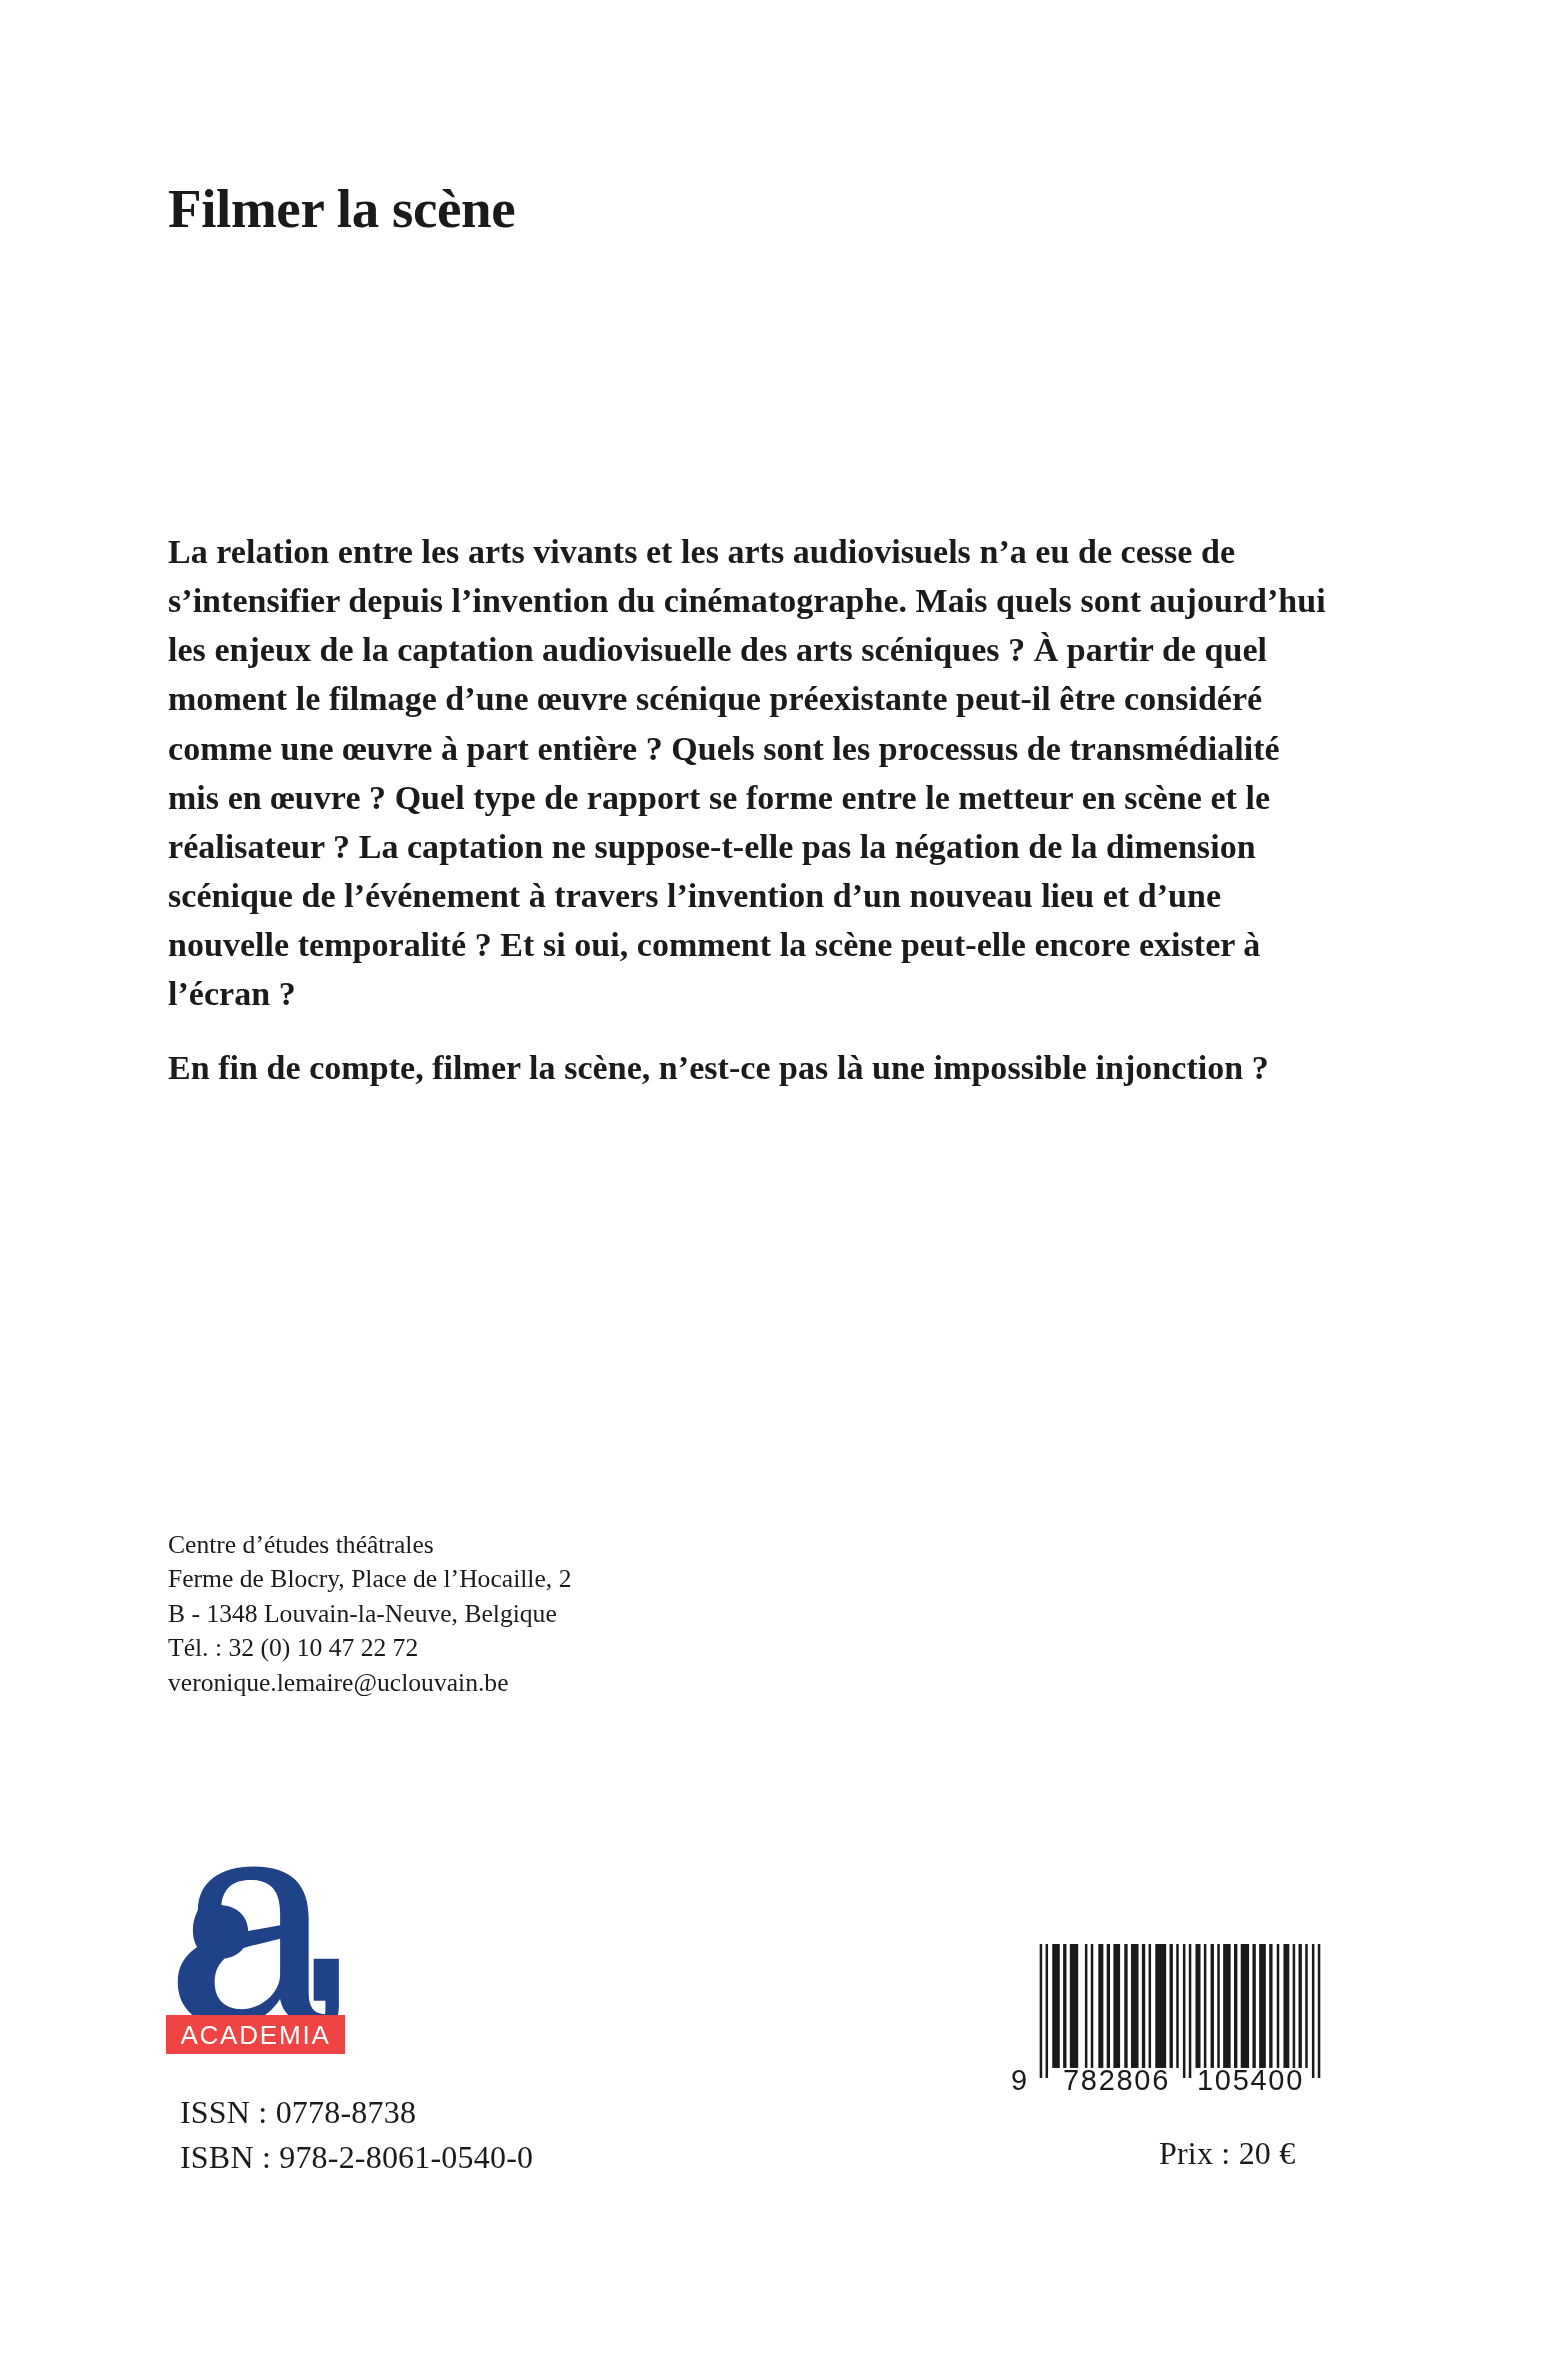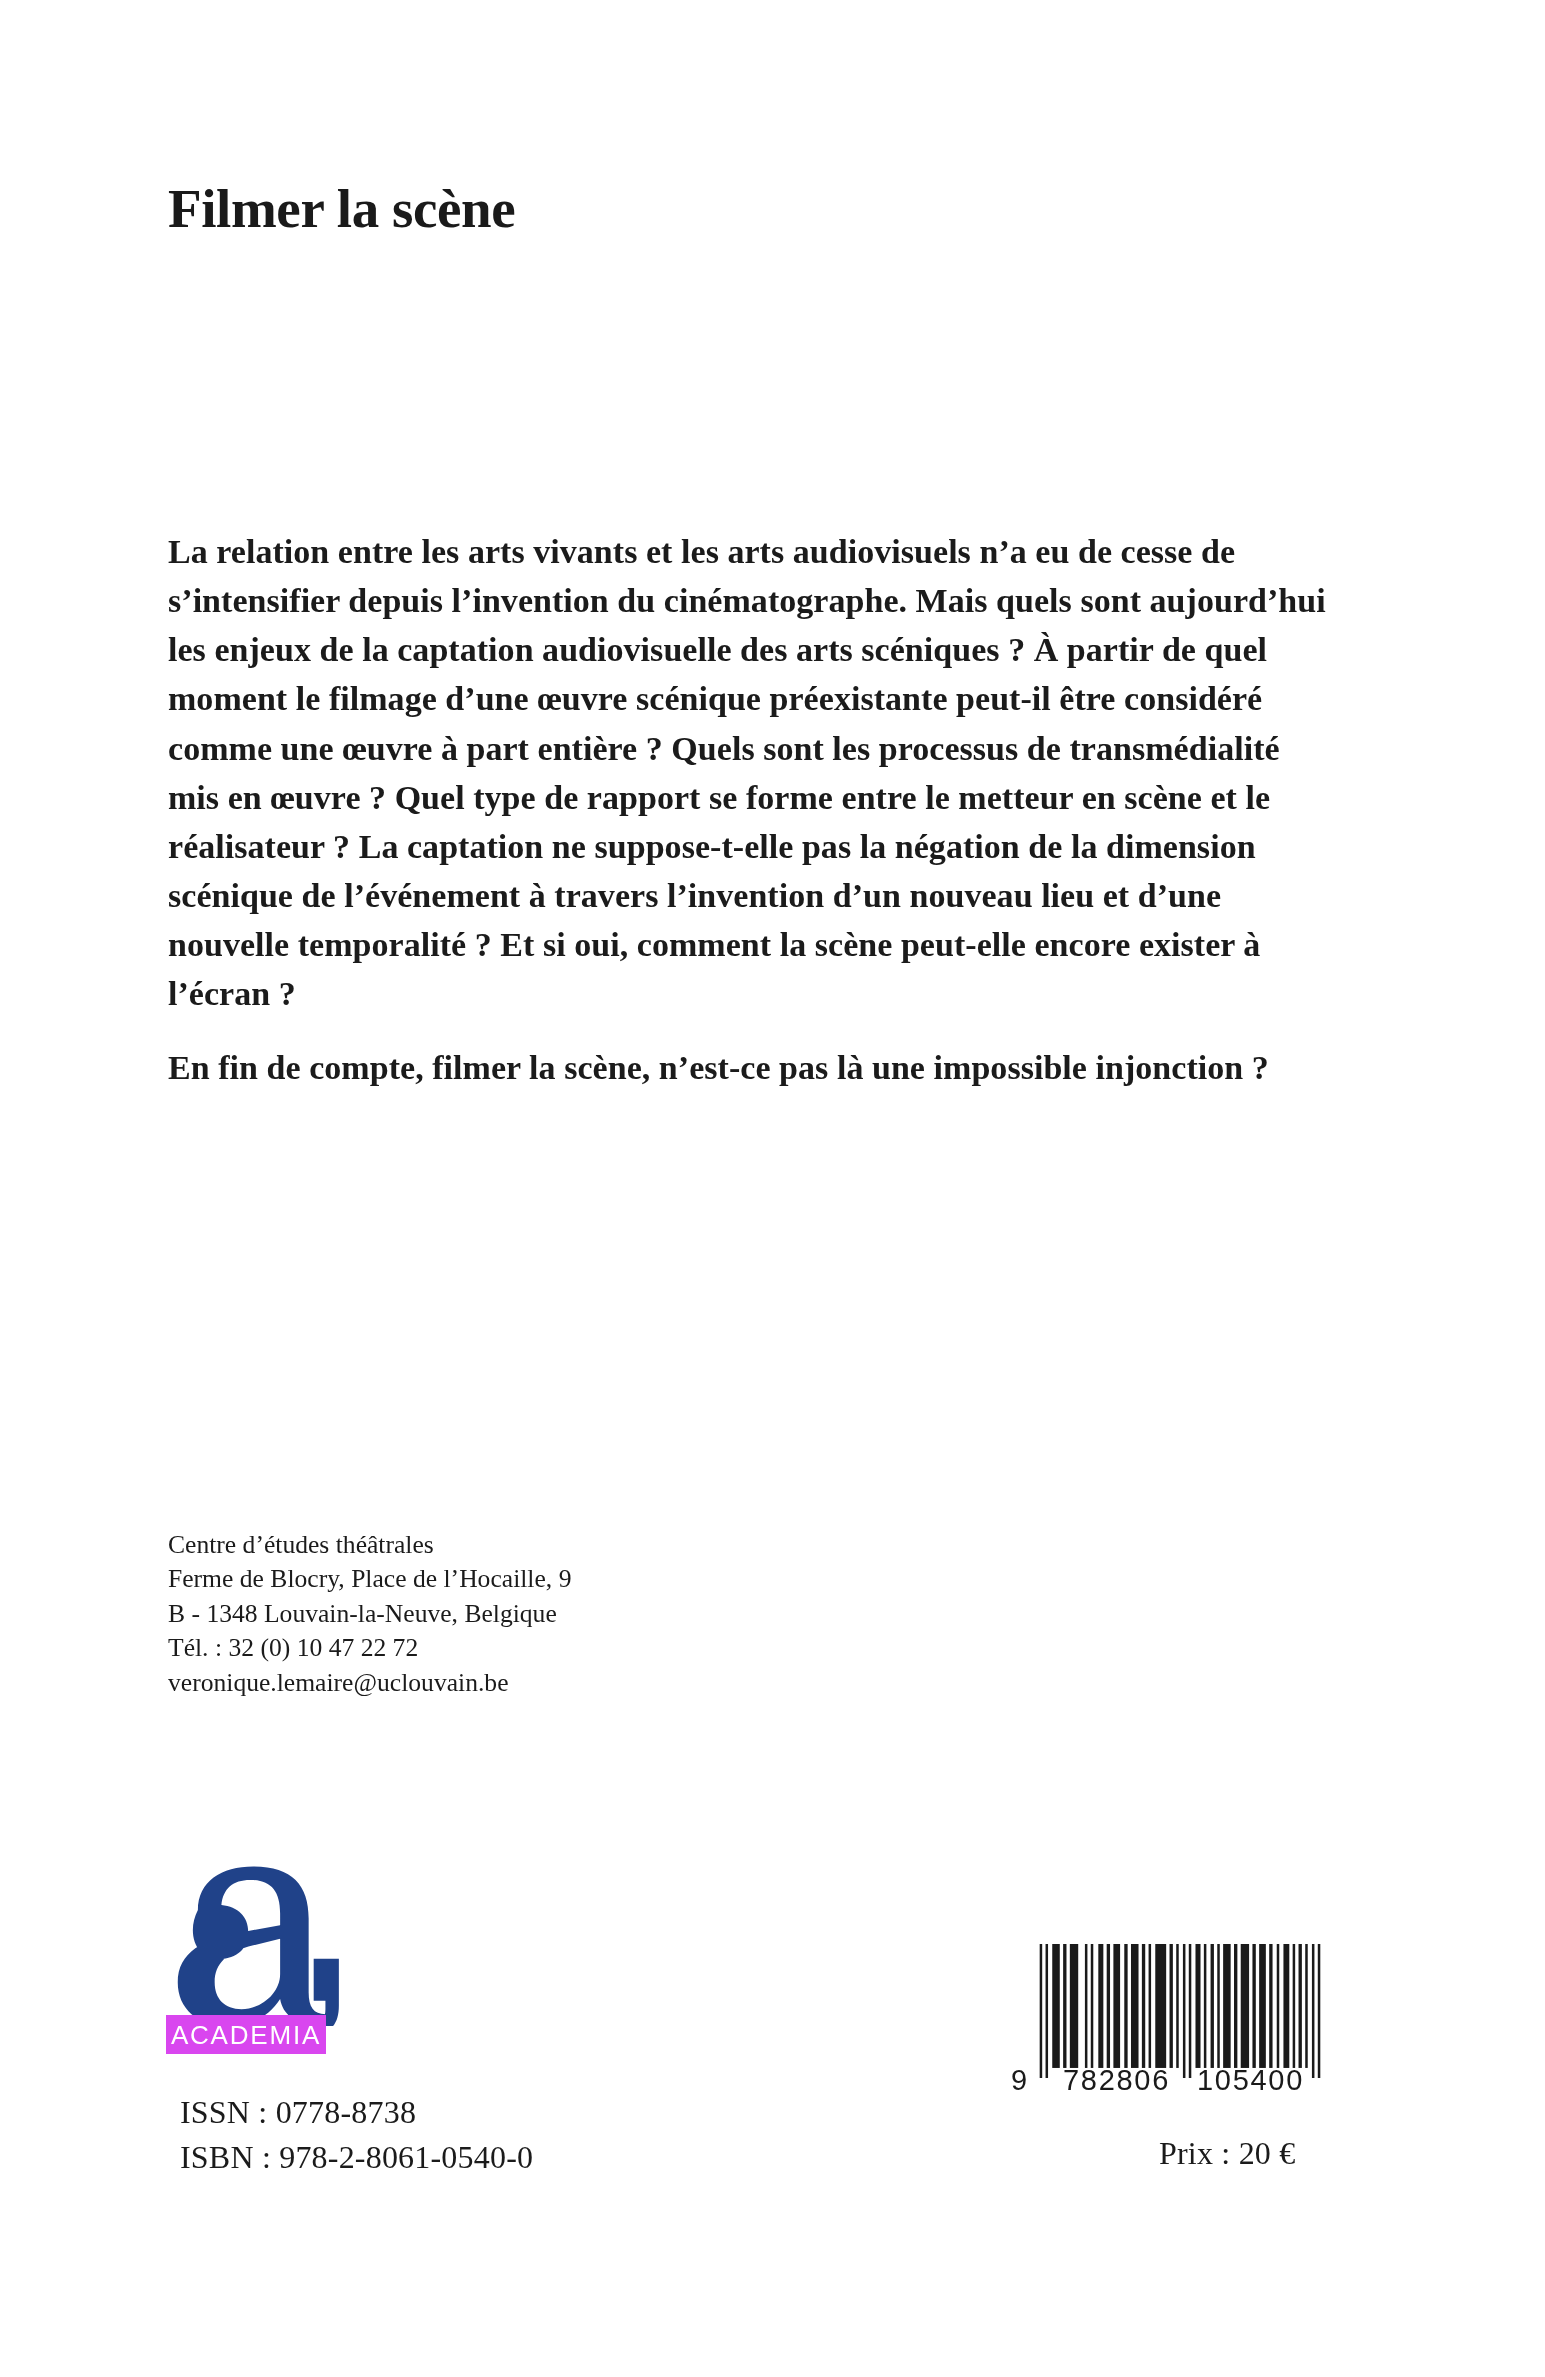--- a/index.html
+++ b/index.html
@@ -83,23 +83,23 @@
     position: absolute;
     left: 0;
     top: 0;
     width: 193px;
     height: 168px;
   }
   .logo-bar {
     position: absolute;
     left: 0px;
     top: 157px;
-    width: 160px;
+    width: 179px;
     height: 39px;
-    background: #d946ef;
+    background: #ef4444;
     display: flex;
     align-items: center;
     justify-content: center;
   }
   .logo-bar-text {
     color: #ffffff;
     font-family: "Liberation Sans", "DejaVu Sans", sans-serif;
     font-size: 26px;
     letter-spacing: 1.8px;
     line-height: 1;
@@ -169,21 +169,21 @@
   <div class="book-title">Filmer la scène</div>
 
   <div class="blurb">
     <p>La relation entre les arts vivants et les arts audiovisuels n’a eu de cesse de s’intensifier depuis l’invention du cinématographe. Mais quels sont aujourd’hui les enjeux de la captation audiovisuelle des arts scéniques ? À partir de quel moment le filmage d’une œuvre scénique préexistante peut-il être considéré comme une œuvre à part entière ? Quels sont les processus de transmédialité mis en œuvre ? Quel type de rapport se forme entre le metteur en scène et le réalisateur ? La captation ne suppose-t-elle pas la négation de la dimension scénique de l’événement à travers l’invention d’un nouveau lieu et d’une nouvelle temporalité ? Et si oui, comment la scène peut-elle encore exister à l’écran ?</p>
     <p>En fin de compte, filmer la scène, n’est-ce pas là une impossible injonction ?</p>
   </div>
 
   <div class="series-block">
     <div class="address-lines">
       <div>Centre d’études théâtrales</div>
-      <div>Ferme de Blocry, Place de l’Hocaille, 9</div>
+      <div>Ferme de Blocry, Place de l’Hocaille, 2</div>
       <div>B - 1348 Louvain-la-Neuve, Belgique</div>
       <div>Tél. : 32 (0) 10 47 22 72</div>
       <div>veronique.lemaire@uclouvain.be</div>
     </div>
   </div>
 
   <div class="publisher-logo">
     <div class="logo-a-wrap">
       <svg viewBox="0 0 230 200" width="193" height="168" aria-hidden="true">
 

